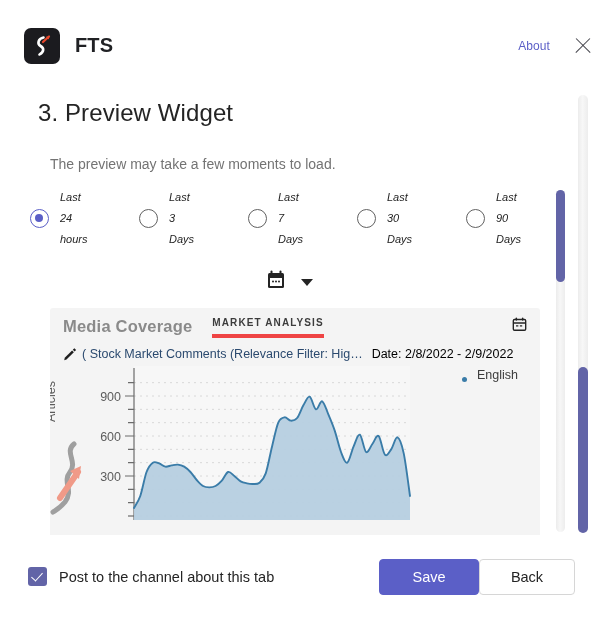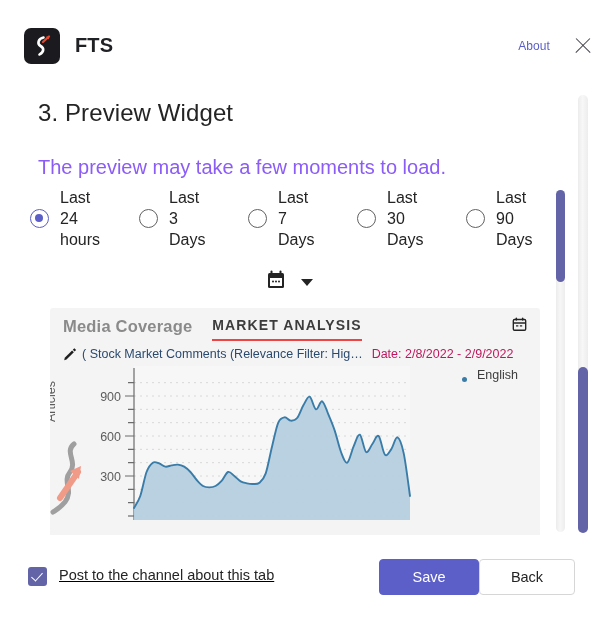--- a/index.html
+++ b/index.html
@@ -76,23 +76,23 @@
   .page-title {
     position: absolute;
     left: 38px; top: 16px;
     font-size: 24px;
     font-weight: 400;
     color: #242424;
     letter-spacing: .1px;
   }
   .subtitle {
     position: absolute;
-    left: 38px; top: 73px;
-    font-size: 20px;
-    color: #8b5cf6;
+    left: 50px; top: 73px;
+    font-size: 14px;
+    color: #737373;
   }
 
   
   .radio-row {
     position: absolute;
     left: 30px; top: 104px;
     width: 545px;
     display: flex;
   }
   .radio-item {
@@ -116,24 +116,25 @@
   .radio-item.selected .radio-circle::after {
     content: "";
     position: absolute;
     left: 3.6px; top: 3.6px;
     width: 8px; height: 8px;
     border-radius: 50%;
     background: #5b5fc7;
   }
   .radio-label {
     margin-left: 11px;
-    font-size: 16px;
+    font-size: 11px;
     color: #242424;
     line-height: 21px;
     white-space: pre-line;
+    font-style: italic;
   }
 
   
   .cal-row {
     position: absolute;
     left: 265px; top: 186px;
     display: flex;
     align-items: center;
   }
   .cal-icon { cursor: pointer; }
@@ -163,44 +164,44 @@
     align-items: flex-start;
     font-weight: bold;
   }
   .widget-brand {
     font-size: 16.5px;
     color: #8a8a8a;
     letter-spacing: .2px;
   }
   .widget-tab {
     margin-left: 20px;
-    font-size: 14px;
+    font-size: 10px;
     letter-spacing: 1.1px;
     color: #3c3c3c;
     padding-bottom: 6px;
-    border-bottom: 2px solid #ef4444;
+    border-bottom: 4px solid #ef4444;
     cursor: pointer;
   }
   .widget-cal {
     position: absolute;
     right: 12px; top: 8px;
     cursor: pointer;
   }
   .widget-meta {
     position: absolute;
     left: 13px; top: 39px;
     display: flex;
     align-items: flex-end;
     font-size: 12.5px;
     color: #2c4b6e;
     white-space: nowrap;
   }
   .pencil-icon { margin-right: 5px; display: inline-flex; }
   .meta-query { color: #2b4a6f; }
-  .meta-date { color: #be185d; margin-left: 9px; }
+  .meta-date { color: #000000; margin-left: 9px; }
 
   
   .chart-wrap {
     position: absolute;
     left: 0; top: 58px;
     width: 490px; height: 172px;
   }
   .legend {
     position: absolute;
     right: 22px; top: 2px;
@@ -253,22 +254,22 @@
     position: absolute;
     left: 0; bottom: 0;
     width: 616px; height: 91px;
     background: #ffffff;
     display: flex;
     align-items: center;
     padding: 0 28px 8px 28px;
   }
   .chk-wrap {
     display: flex;
-    cursor: pointer;
-    text-decoration: underline;
+    align-items: center;
+    cursor: pointer;
   }
   .chk-box {
     width: 19px; height: 19px;
     border-radius: 3px;
     background: #6264a7;
     position: relative;
     flex: 0 0 auto;
   }
   .chk-box::after {
     content: "";

